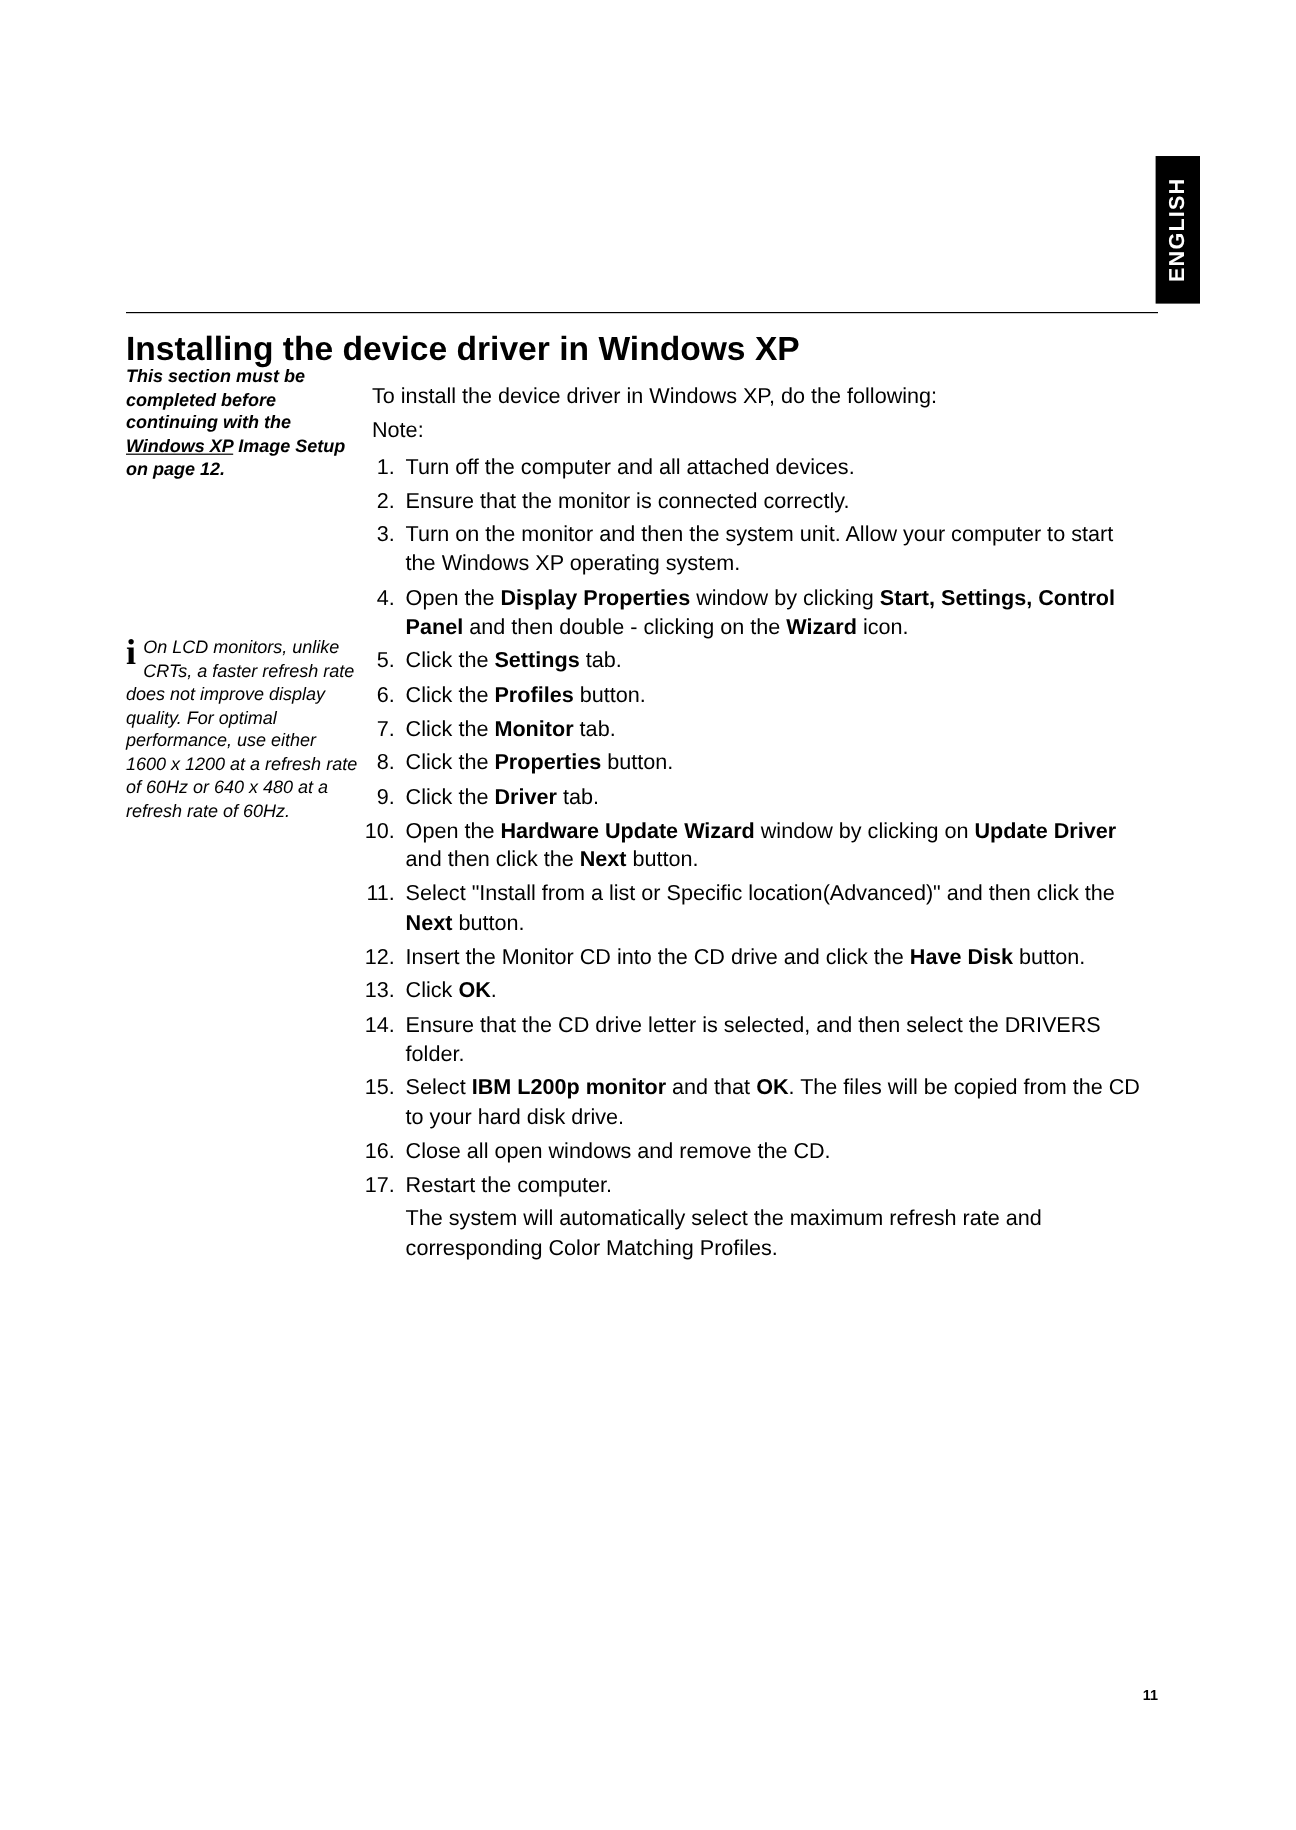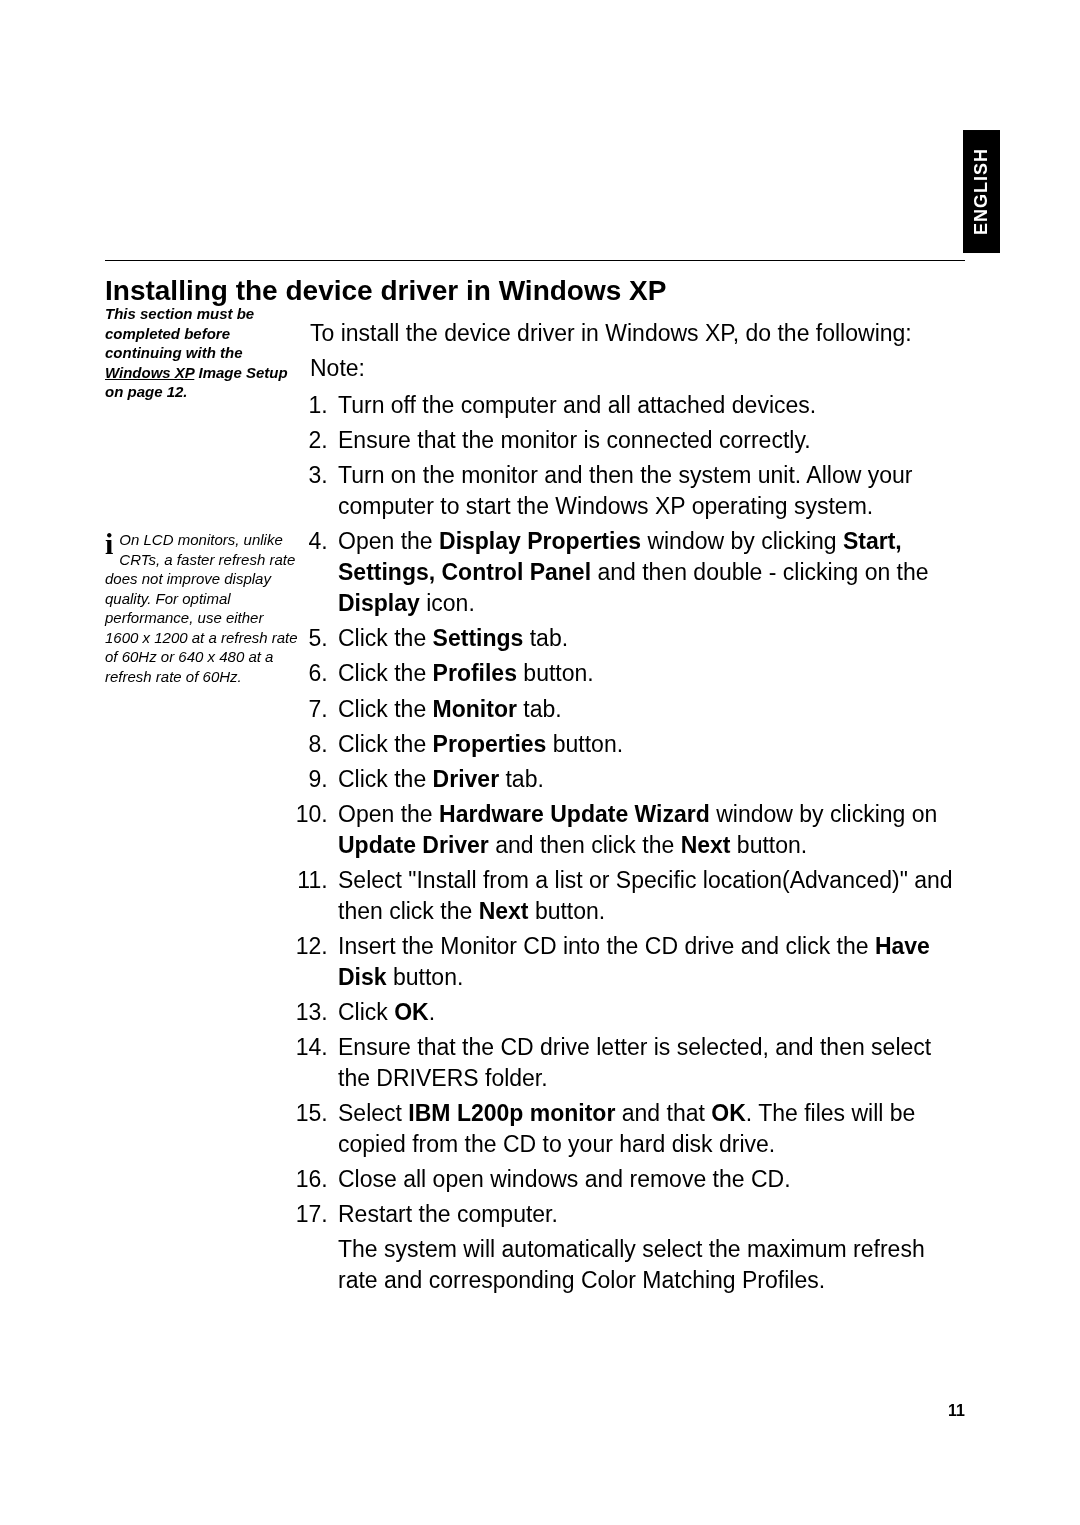--- a/index.html
+++ b/index.html
@@ -66,21 +66,21 @@
     font-style: normal;
     float: left;
     line-height: 0.8;
     margin: 2px 6px 0 0;
   }
   .main {
     position: absolute;
     top: 318px;
     left: 310px;
     right: 125px;
-    font-size: 23px;
+    font-size: 18px;
     line-height: 1.35;
   }
   .main p { margin: 0 0 4px 0; }
   .main .intro2 { margin-top: 14px; }
   .main ol {
     margin: 6px 0 0 0;
     padding-left: 24px;
   }
   .main ol li {
     margin-bottom: 4px;
@@ -89,21 +89,21 @@
   .main ol li .sub {
     display: block;
     margin-top: 4px;
   }
   .bold { font-weight: bold; }
   .ital { font-style: italic; }
   .page-number {
     position: absolute;
     bottom: 105px;
     right: 115px;
-    font-size: 16px;
+    font-size: 12px;
     font-weight: bold;
   }
 </style>
 </head>
 <body>
 
 <div class="language-tab">ENGLISH</div>
 
 <div class="page-rule"></div>
 
@@ -119,21 +119,21 @@
 </div>
 
 <div class="main">
   <p>To install the device driver in Windows XP, do the following:</p>
   <p>Note:</p>
   <ol>
     <li>Turn off the computer and all attached devices.</li>
     <li>Ensure that the monitor is connected correctly.</li>
     <li>Turn on the monitor and then the system unit. Allow your computer to start the Windows XP operating system.</li>
     <li>
-      <span>Open the </span><span class="bold">Display Properties</span><span> window by clicking </span><span class="bold">Start, Settings, Control Panel</span><span> and then double - clicking on the </span><span class="bold">Display</span><span> icon.</span>
+      <span>Open the </span><span class="bold">Display Properties</span><span> window by clicking </span><span class="bold">Start, Settings, Control Panel</span><span> and then double - clicking on the </span><span class="bold">Wizard</span><span> icon.</span>
     </li>
     <li>
       <span>Click the </span><span class="bold">Settings</span><span> tab.</span>
     </li>
     <li>
       <span>Click the </span><span class="bold">Profiles</span><span> button.</span>
     </li>
     <li>
       <span>Click the </span><span class="bold">Monitor</span><span> tab.</span>
     </li>

